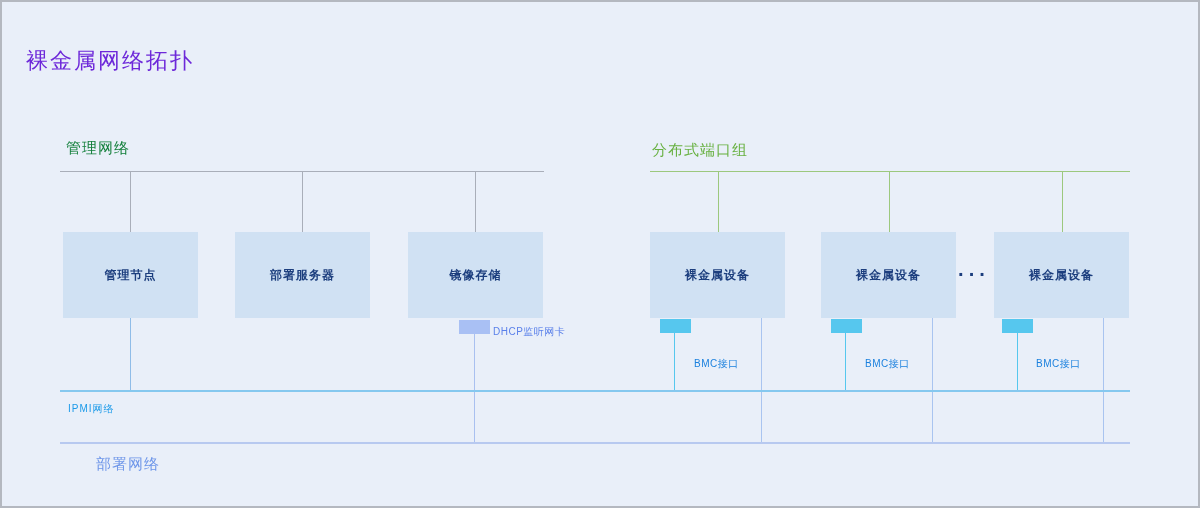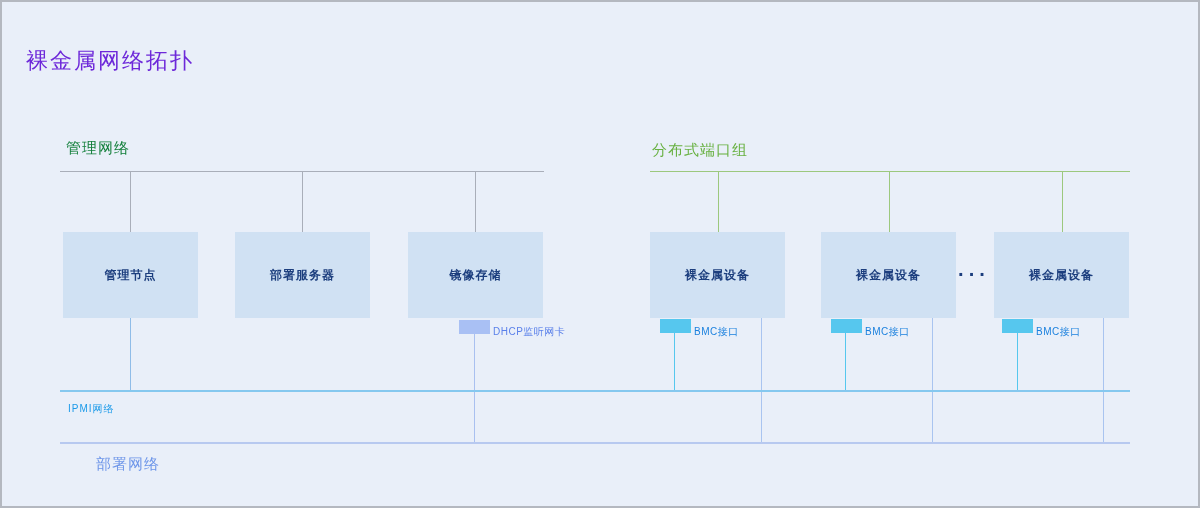--- a/index.html
+++ b/index.html
@@ -27,21 +27,21 @@
   }
   .ellipsis{
     width:44px;text-align:center;font-size:20px;font-weight:700;
     color:#1c3e7e;letter-spacing:4px;
   }
   .tag{height:14px;width:31px;}
   .dhcp-tag{background:#a9c0f4;}
   .bmc-tag{background:#56c7ee;}
   .tag-label{font-size:10px;letter-spacing:.5px;}
   .dhcp-text{color:#5a80ea;}
-  .bmc-text{color:#1b80de;}
+  .bmc-text{color:#1b80de;margin-top:32px;}
   .dhcp-drop{background:#a9c0f0;}
   .bmc-drop{background:#56c7ee;}
   .deploy-drop{background:#a9c4f0;}
   .mgmt-node-drop{background:#8fbce8;}
   .ipmi-line{background:#85c8ef;}
   .deploy-line{background:#b7c9f0;}
   .ipmi-label{font-size:10px;color:#1b9ae9;letter-spacing:1px;}
   .deploy-label{font-size:15px;color:#6e96e9;letter-spacing:1px;}
 </style>
 </head>

